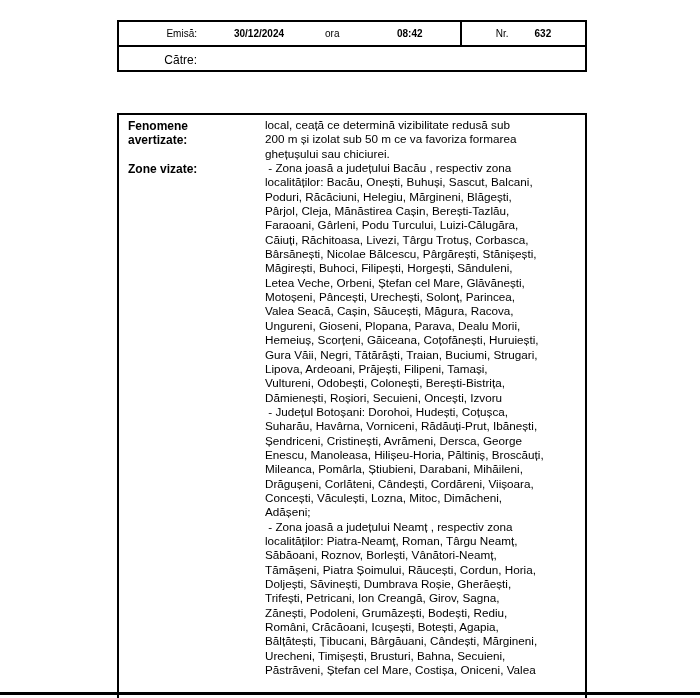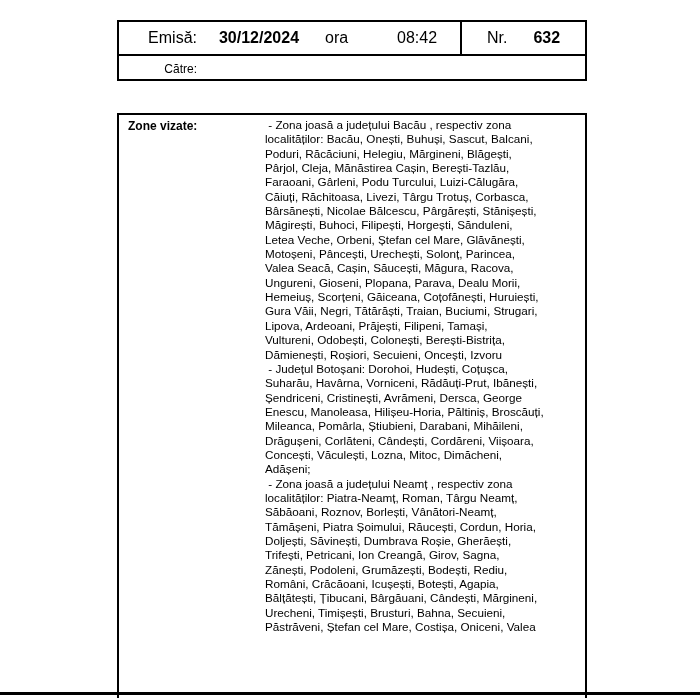--- a/index.html
+++ b/index.html
@@ -12,33 +12,33 @@
     overflow: hidden;
   }
   .doc-table {
     position: absolute;
     box-sizing: border-box;
     border: 2px solid #000000;
     background: #ffffff;
   }
   
   #header-table { left: 117px; top: 20px; width: 470px; }
-  .hrow1 { display: flex; height: 32px; font-size: 16px; }
+  .hrow1 { display: flex; height: 23px; font-size: 10px; }
   .hcellA {
     width: 343px;
     border-right: 2px solid #000000;
     display: grid;
     grid-template-columns: 78px 124px 76px 1fr;
     align-items: center;
     box-sizing: border-box;
   }
   .hcellA .lbl { text-align: right; }
   .hcellA .date { text-align: center; font-weight: bold; }
   .hcellA .ora { padding-left: 4px; }
-  .hcellA .time { font-weight: normal; }
+  .hcellA .time { font-weight: bold; }
   .hcellB {
     flex: 1;
     display: flex;
     align-items: center;
     justify-content: center;
     gap: 26px;
   }
   .hcellB .nrval { font-weight: bold; }
   .hrow2 {
     border-top: 2px solid #000000;
@@ -94,20 +94,28 @@
       <span class="nrval">632</span>
     </div>
   </div>
   <div class="hrow2">
     <span class="catre-label">Către:</span>
   </div>
 </div>
 
 <div class="doc-table" id="warning-table">
   <div class="wrow">
+    <div class="wlabel">Fenomene avertizate:</div>
+    <div class="wcontent">
+        <div class="text-line">local, ceață ce determină vizibilitate redusă sub</div>
+        <div class="text-line">200 m și izolat sub 50 m ce va favoriza formarea</div>
+        <div class="text-line">ghețușului sau chiciurei.</div>
+      </div>
+  </div>
+  <div class="wrow">
     <div class="wlabel">Zone vizate:</div>
     <div class="wcontent">
         <div class="text-line"> - Zona joasă a județului Bacău , respectiv zona</div>
         <div class="text-line">localităților: Bacău, Onești, Buhuși, Sascut, Balcani,</div>
         <div class="text-line">Poduri, Răcăciuni, Helegiu, Mărgineni, Blăgești,</div>
         <div class="text-line">Pârjol, Cleja, Mănăstirea Cașin, Berești-Tazlău,</div>
         <div class="text-line">Faraoani, Gârleni, Podu Turcului, Luizi-Călugăra,</div>
         <div class="text-line">Căiuți, Răchitoasa, Livezi, Târgu Trotuș, Corbasca,</div>
         <div class="text-line">Bârsănești, Nicolae Bălcescu, Pârgărești, Stănișești,</div>
         <div class="text-line">Măgirești, Buhoci, Filipești, Horgești, Sănduleni,</div>

